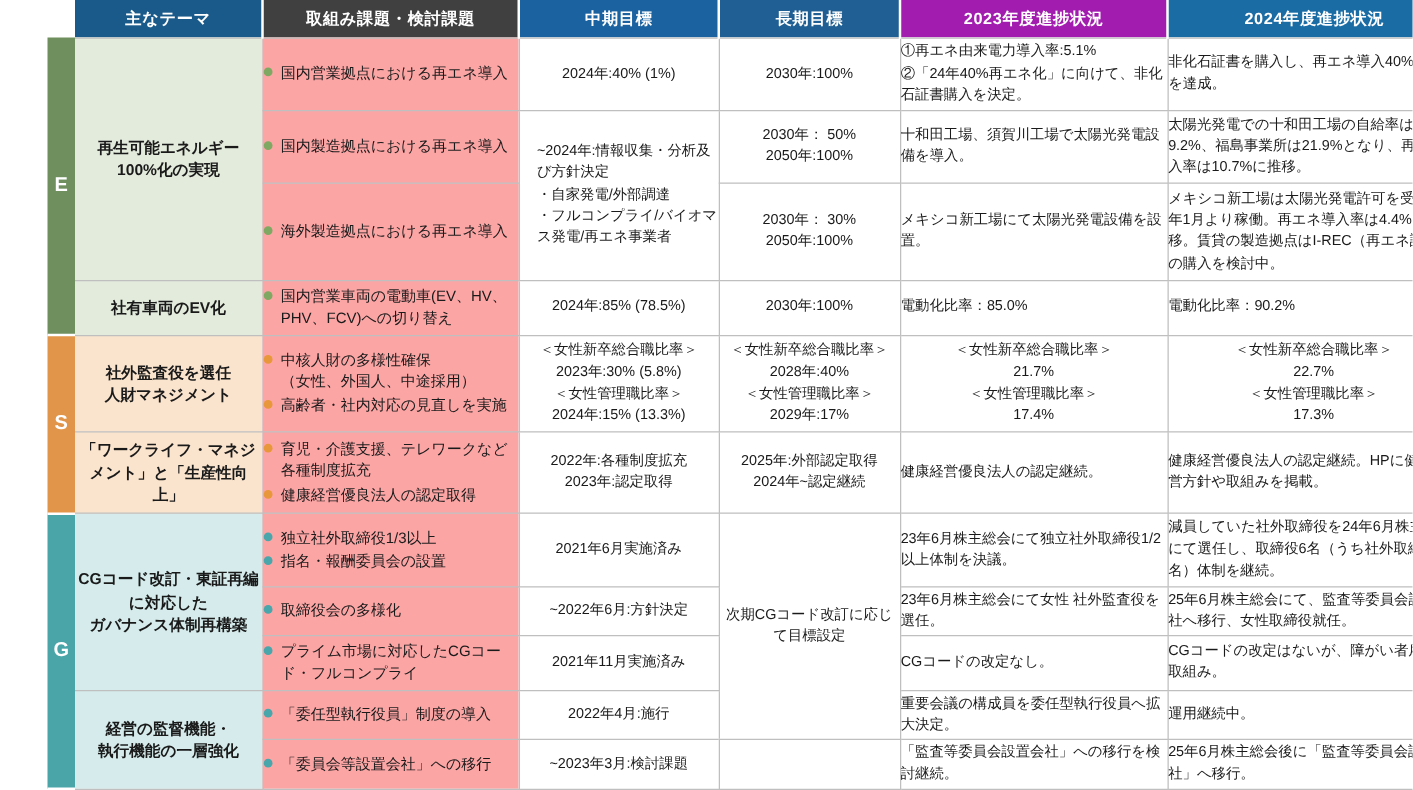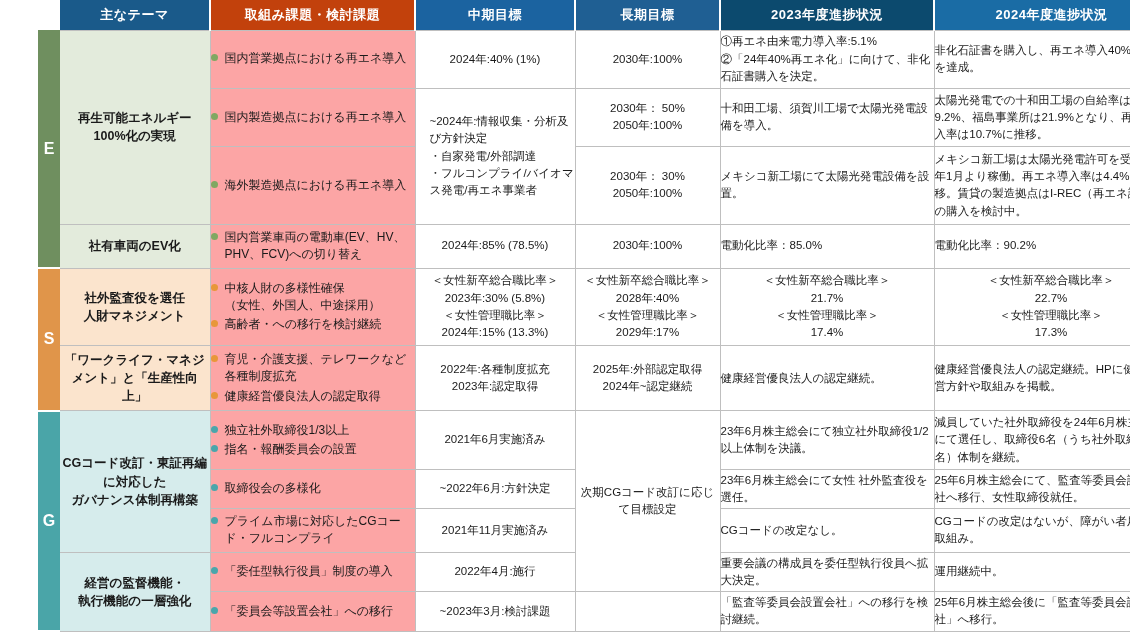--- a/index.html
+++ b/index.html
@@ -40,24 +40,24 @@
     text-align: center;
     height: 30px;
     border-right: 2px solid #ffffff;
     letter-spacing: 0.5px;
   }
   .hdr-blank {
     background: #ffffff;
     border: none;
   }
   .hdr-1 { background: #1a5a8a; }
-  .hdr-2 { background: #c2410c; }
+  .hdr-2 { background: #404040; }
   .hdr-3 { background: #1b63a0; }
   .hdr-4 { background: #1f5f93; }
-  .hdr-5 { background: #0c4a6e; }
+  .hdr-5 { background: #a21caf; }
   .hdr-6 { background: #1a6ca5; }
 
   
   .band {
     width: 22px;
     text-align: center;
     font-weight: bold;
     font-size: 16px;
     color: #ffffff;
     border-bottom: 2px solid #ffffff;
@@ -207,21 +207,21 @@
   </tr>
 
   <tr>
     <td class="band band-s" rowspan="2">S</td>
     <td class="theme theme-s" style="white-space:pre-line">社外監査役を選任
 人財マネジメント</td>
     <td class="issue">
       <ul>
         <li><span class="dot dot-s"></span><span style="white-space:pre-line">中核人財の多様性確保
 （女性、外国人、中途採用）</span></li>
-        <li><span class="dot dot-s"></span><span>高齢者・への移行を検討継続</span></li>
+        <li><span class="dot dot-s"></span><span>高齢者・社内対応の見直しを実施</span></li>
       </ul>
     </td>
     <td class="cell center" style="white-space:pre-line">＜女性新卒総合職比率＞
 2023年:30% (5.8%)
 ＜女性管理職比率＞
 2024年:15% (13.3%)</td>
     <td class="cell center" style="white-space:pre-line">＜女性新卒総合職比率＞
 2028年:40%
 ＜女性管理職比率＞
 2029年:17%</td>

